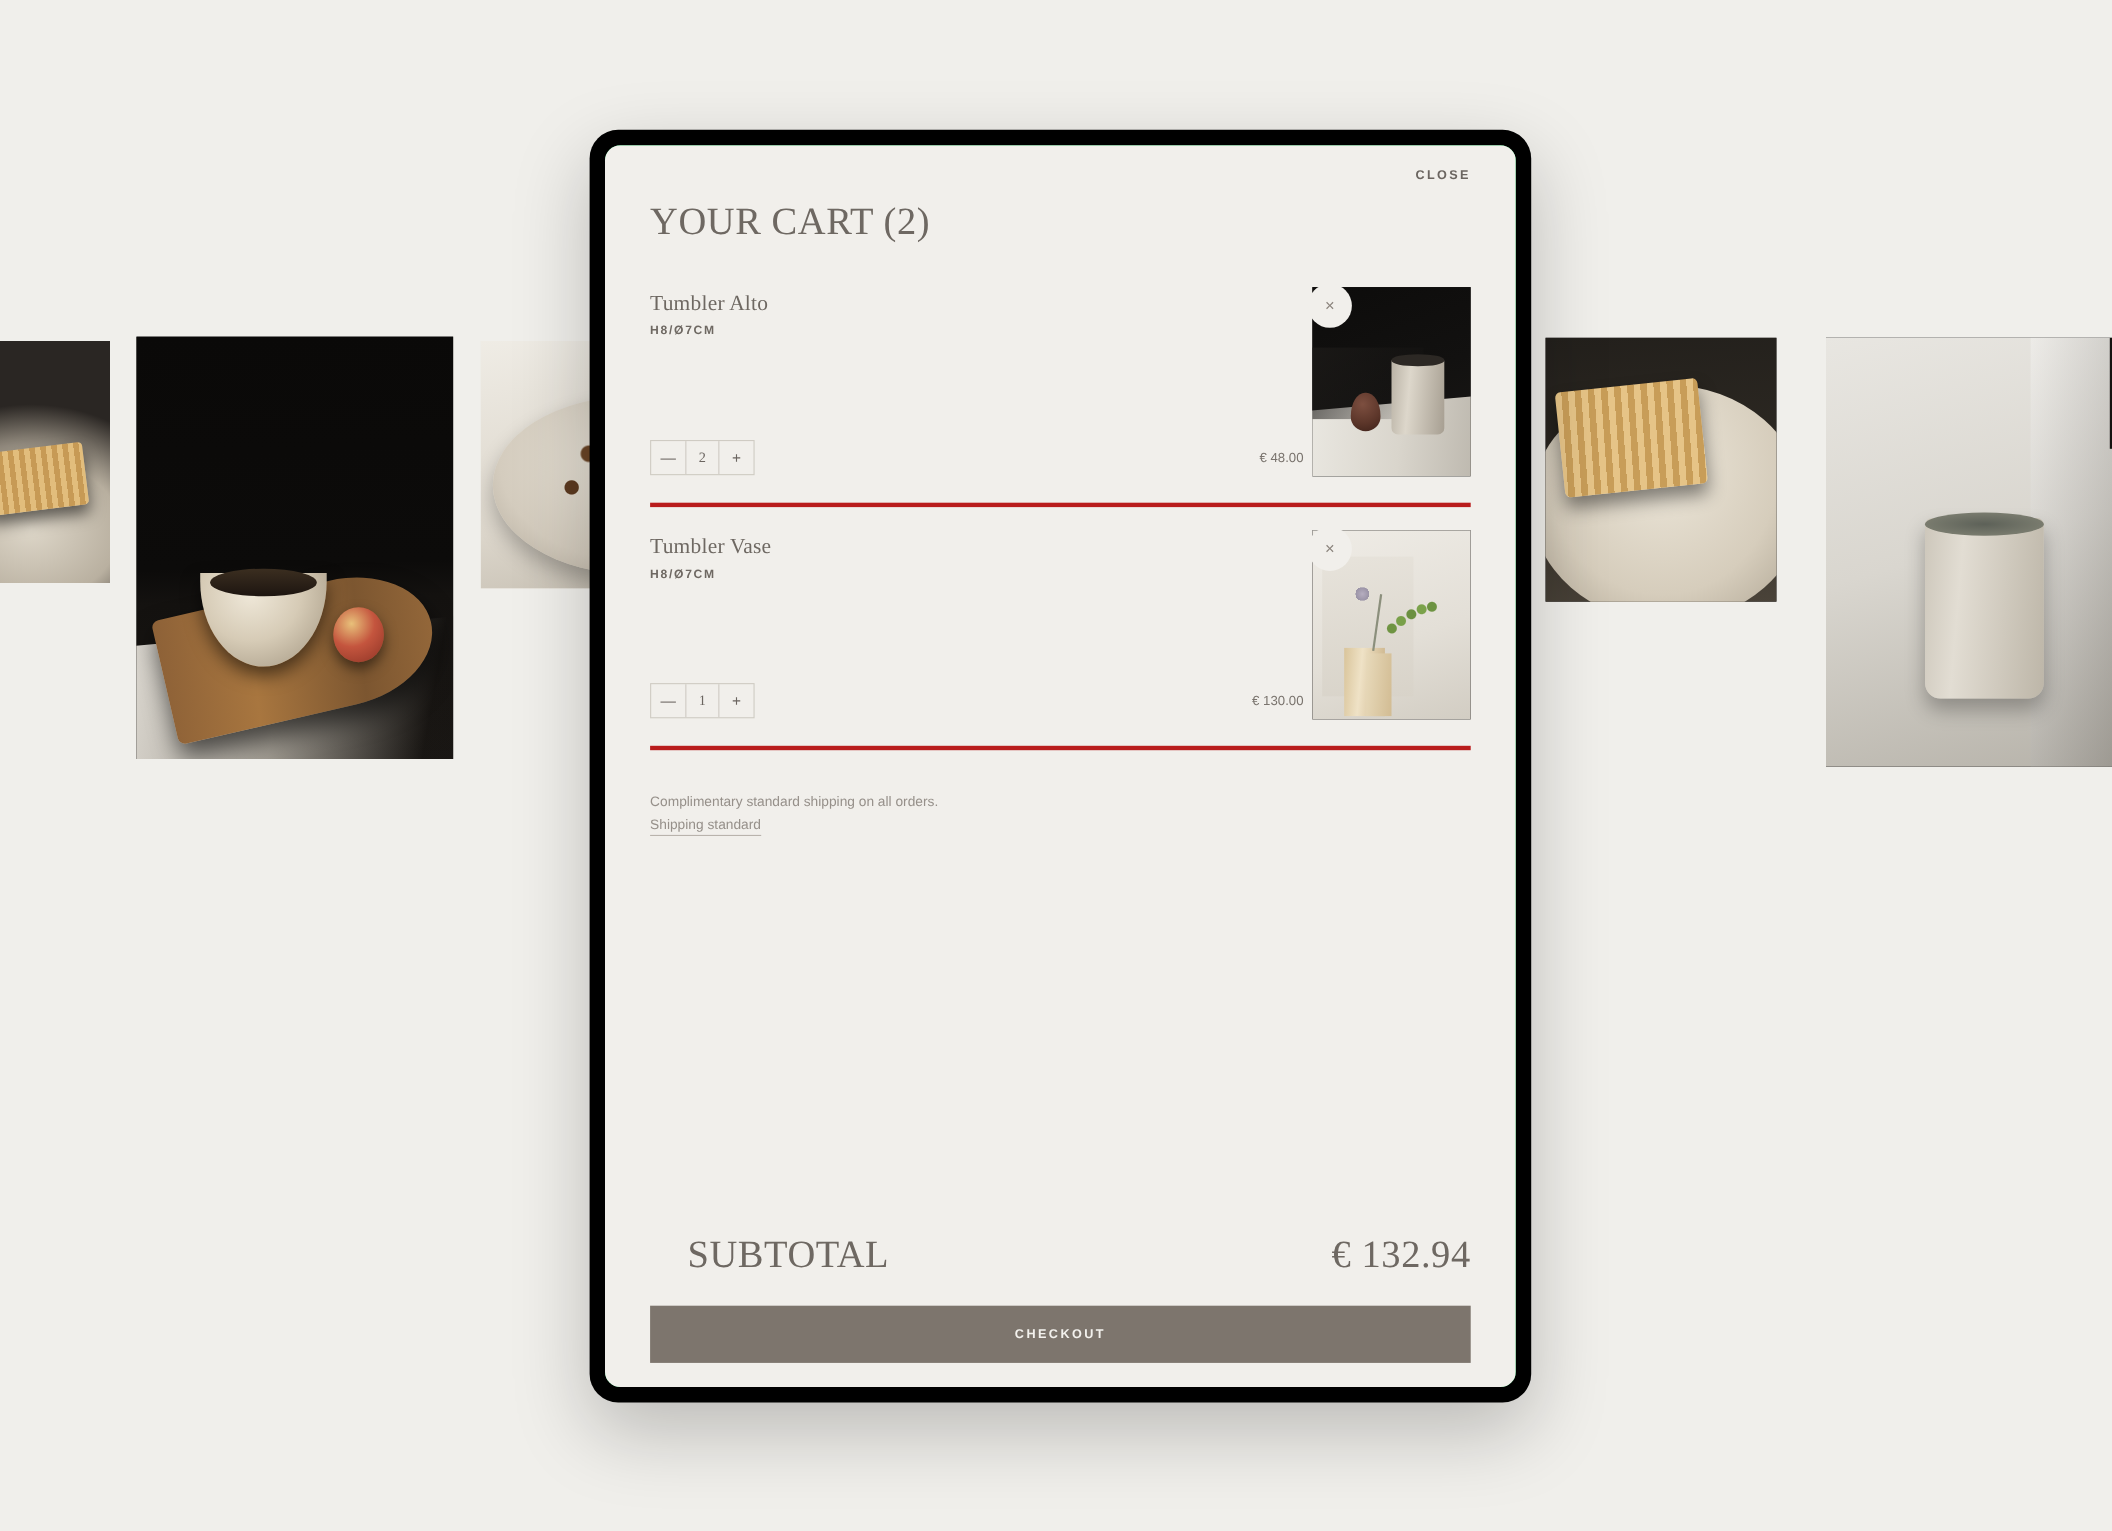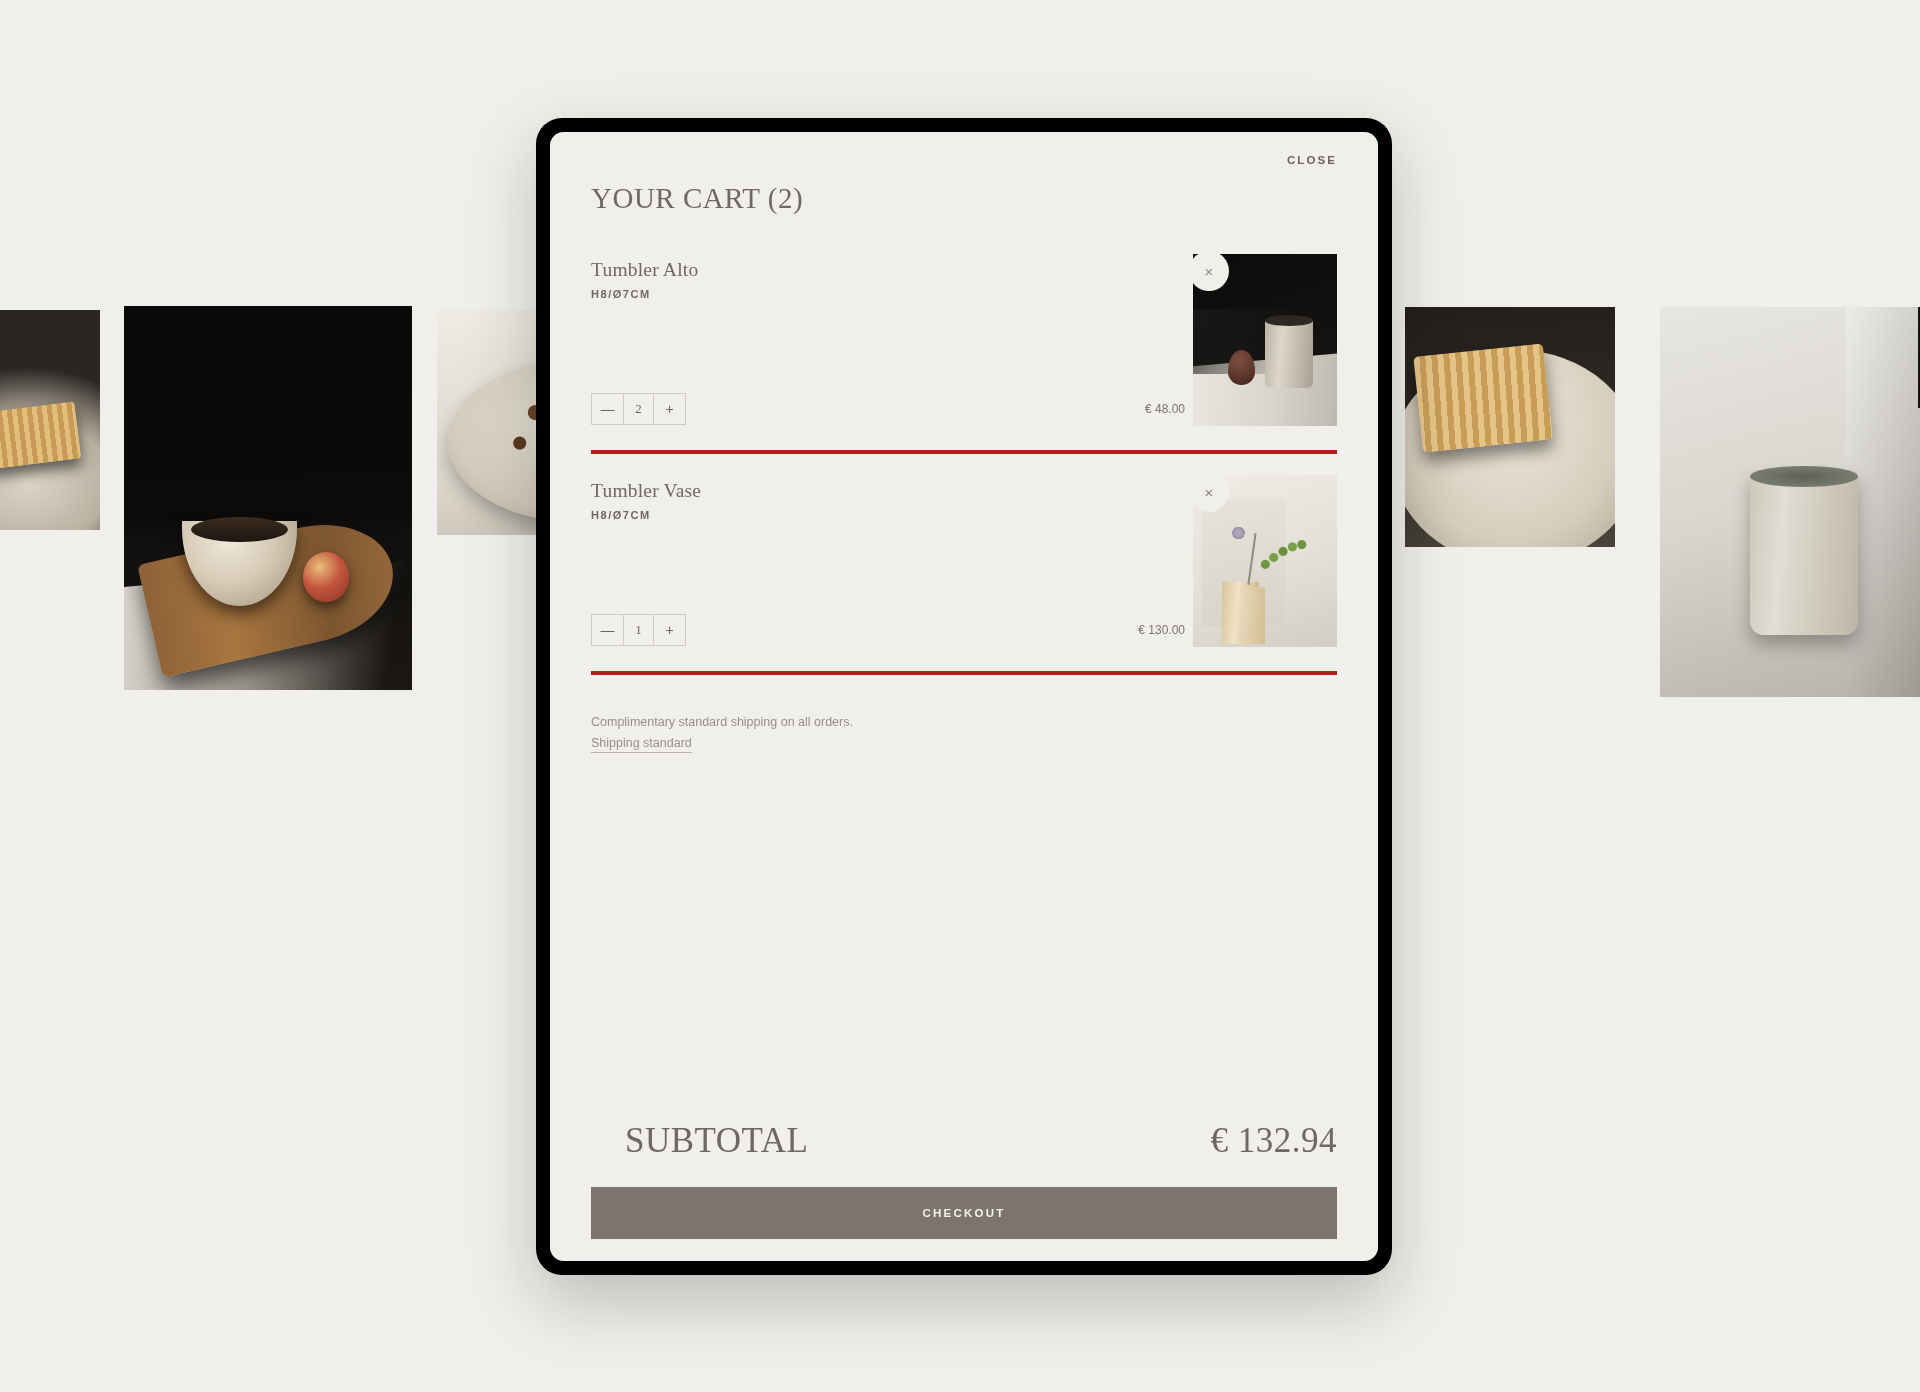--- a/index.html
+++ b/index.html
@@ -205,21 +205,21 @@
     font-size: 11.5px;
     letter-spacing: 2.1px;
     color: #6b6560;
     font-weight: 600;
     cursor: pointer;
     text-align: right;
   }
 
   .cart-title {
     font-family: "Liberation Serif", serif;
-    font-size: 29px;
+    font-size: 35px;
     color: #6e6862;
     letter-spacing: .5px;
     margin-top: 10px;
     margin-bottom: 44px;
   }
 
   
   .cart-item {
     position: relative;
     padding-bottom: 25px;

